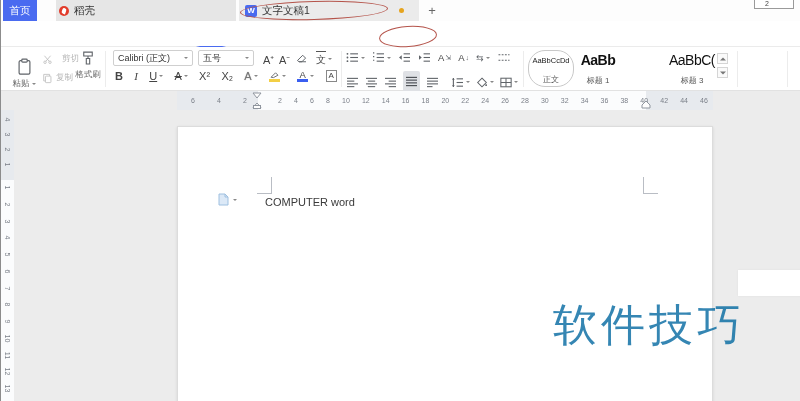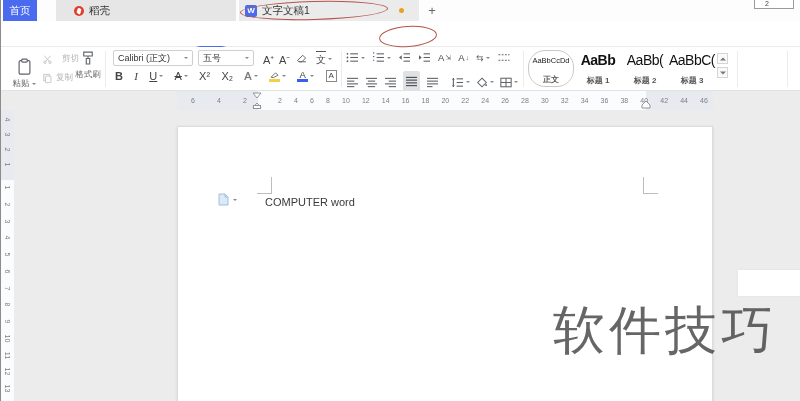--- a/index.html
+++ b/index.html
@@ -5,21 +5,21 @@
   * { margin:0; padding:0; box-sizing:border-box; }
   html,body { width:800px; height:401px; overflow:hidden; }
   body { font-family:"Liberation Sans", sans-serif; background:#fff; }
   #app { position:relative; width:800px; height:401px; background:#fff; overflow:hidden; border-left:1px solid #8c8c8c; }
   .abs { position:absolute; }
 
   
   #tabbar { position:absolute; left:0; top:0; width:800px; height:37px; background:#fdfdfd; border-bottom:1px solid #e0e0e0; }
   .tab { position:absolute; top:0; height:21px; display:flex; align-items:center; font-size:10.5px; color:#333; }
   .tab-home { left:2px; width:34px; justify-content:center; background:#4a6bf0; color:#fff; }
-  .tab-docer { left:55px; width:180px; background:#e6e6e6; padding-left:18px; gap:5px; }
+  .tab-docer { left:55px; width:180px; background:#e6e6e6; padding-left:3px; gap:5px; }
   .tab-doc { left:238px; width:180px; background:#ebebeb; padding-left:6px; gap:5px; }
   .docer-ico { width:10px; height:10px; border-radius:50%; background:#e23c2b; position:relative; }
   .docer-ico::after { content:""; position:absolute; left:3px; top:2px; width:4px; height:6px; background:#fff; border-radius:2px 2px 0 2px; transform:rotate(18deg); }
   .wicon { width:12px; height:12px; background:#4a6bf0; border-radius:2px; color:#fff; font-size:8px; font-weight:bold; display:flex; align-items:center; justify-content:center; }
   .unsaved-dot { position:absolute; left:160px; top:8px; width:5px; height:5px; border-radius:50%; background:#e6a41e; }
   .newtab { position:absolute; left:420px; top:0; width:22px; height:21px; display:flex; align-items:center; justify-content:center; font-size:13px; color:#666; }
   .corner-badge { position:absolute; left:753px; top:0; width:40px; height:9px; background:#fff; border:1px solid #9a9a9a; border-top:none; font-size:7px; line-height:8px; padding-left:10px; color:#444; }
 
   
   #menubar { position:absolute; left:0; top:21px; width:800px; height:26px; background:#fff; border-bottom:1px solid #ebebeb; }
@@ -45,39 +45,39 @@
   .fbox { position:absolute; top:3px; height:16px; border:1px solid #cfcfcf; border-radius:2px; background:#fff; font-size:9px; color:#333; display:flex; align-items:center; padding:0 4px; justify-content:space-between; }
   .gbtn { font-size:11px; color:#444; white-space:nowrap; }
   .rowbtn { display:flex; align-items:center; }
   .ticon { color:#5f6368; }
   .ticon svg { display:block; }
   .pressed { background:#dfe1e5; border-radius:2px; }
   .style-cell { position:absolute; top:3px; width:46px; height:37px; display:flex; flex-direction:column; align-items:center; justify-content:space-between; padding:2px 0 1px 0; }
   .style-sel { border:1px solid #c9c9c9; background:#fff; }
   .style-prev-small { font-size:7.5px; color:#222; line-height:15px; white-space:nowrap; }
   .style-prev-big { font-size:14px; color:#111; line-height:17px; white-space:nowrap; letter-spacing:-0.5px; }
-  .style-name { font-size:8px; color:#555; white-space:nowrap;font-weight:bold; }
+  .style-name { font-size:8px; color:#555; white-space:nowrap; }
   .scrollbtn { width:11px; height:11px; border:1px solid #d5d5d5; background:#fafafa; display:flex; align-items:center; justify-content:center; }
   .tri-up { width:0;height:0;border:3px solid transparent;border-bottom-color:#777; transform:translateY(-1.5px);}
   .tri-dn { width:0;height:0;border:3px solid transparent;border-top-color:#777; transform:translateY(1.5px);}
 
   
   #docarea { position:absolute; left:0; top:91px; width:800px; height:310px; background:#ececec; }
   #hruler { position:absolute; left:176px; top:91px; width:536px; height:19px; background:#e7eaee; }
   #hruler .white-seg { position:absolute; left:81px; top:0; width:388px; height:19px; background:#fbfcfd; }
   .rulnums { position:absolute; top:0; height:19px; display:flex; justify-content:space-between; align-items:center; }
   .rulnums span { font-size:7px; color:#7a7f88; }
   #vruler { position:absolute; left:0; top:110px; width:13px; height:291px; background:#e7eaee; }
   #vruler .white-seg { position:absolute; left:0; top:70px; width:13px; height:221px; background:#fbfcfd; }
   .vrulnums { position:absolute; left:0; width:13px; display:flex; flex-direction:column; justify-content:space-between; align-items:center; }
   .vrulnums span { font-size:7px; color:#7a7f88; transform:rotate(90deg); display:block; line-height:7px; }
   #page { position:absolute; left:176px; top:126px; width:536px; height:280px; background:#fff; border:1px solid #dcdcdc; box-shadow:0 1px 3px rgba(0,0,0,0.10); }
   .cropmark { position:absolute; background:#b9bdc4; }
   #body-text { position:absolute; left:264px; top:196px; font-size:11px; color:#3a3a3a; }
-  #watermark { position:absolute; left:552px; top:296px; font-size:52px; letter-spacing:4px; color:#404040; opacity:0.8; z-index:30; pointer-events:none; white-space:nowrap; }
+  #watermark { position:absolute; left:552px; top:296px; font-size:44px; letter-spacing:4px; color:#0369a1; opacity:0.8; z-index:30; pointer-events:none; white-space:nowrap; }
   #float-box { position:absolute; left:737px; top:270px; width:63px; height:26px; background:#fff; box-shadow:0 0 2px rgba(0,0,0,0.06); z-index:25; }
 
   
   .red-ellipse { position:absolute; border:1.5px solid #b5544b; border-radius:50%; z-index:50; pointer-events:none; }
   #ellipse-tab { left:239px; top:1px; width:148px; height:19px; transform:rotate(-1.5deg); }
   #ellipse-view { left:378px; top:26px; width:58px; height:21px; transform:rotate(-4deg); }
 
   .mini { font-size:7px; }
   .blue-underbar { display:inline-block; width:11px; height:3px; background:#3a5ef0; margin-top:0; }
   .yellow-underbar { display:inline-block; width:11px; height:3px; background:#f3cf45; }
@@ -432,24 +432,20 @@
     </div>
     <div class="tsep" style="left:522px;"></div>
 
     <div class="style-cell style-sel" style="left:527px;border-radius:17px;">
       <span class="style-prev-small">AaBbCcDd</span>
       <span class="style-name">正文</span>
     </div>
     <div class="style-cell" style="left:574px;">
       <span class="style-prev-big" style="font-weight:600;">AaBb</span>
       <span class="style-name">标题 1</span>
-    </div>
-    <div class="style-cell" style="left:621px;">
-      <span class="style-prev-big">AaBb(</span>
-      <span class="style-name">标题 2</span>
     </div>
     <div class="style-cell" style="left:668px;">
       <span class="style-prev-big">AaBbC(</span>
       <span class="style-name">标题 3</span>
     </div>
     <div class="abs" style="left:716px; top:6px; display:flex; flex-direction:column; gap:3px;">
       <span class="scrollbtn">
           <span class="tri-up"></span>
         </span>
       <span class="scrollbtn">

